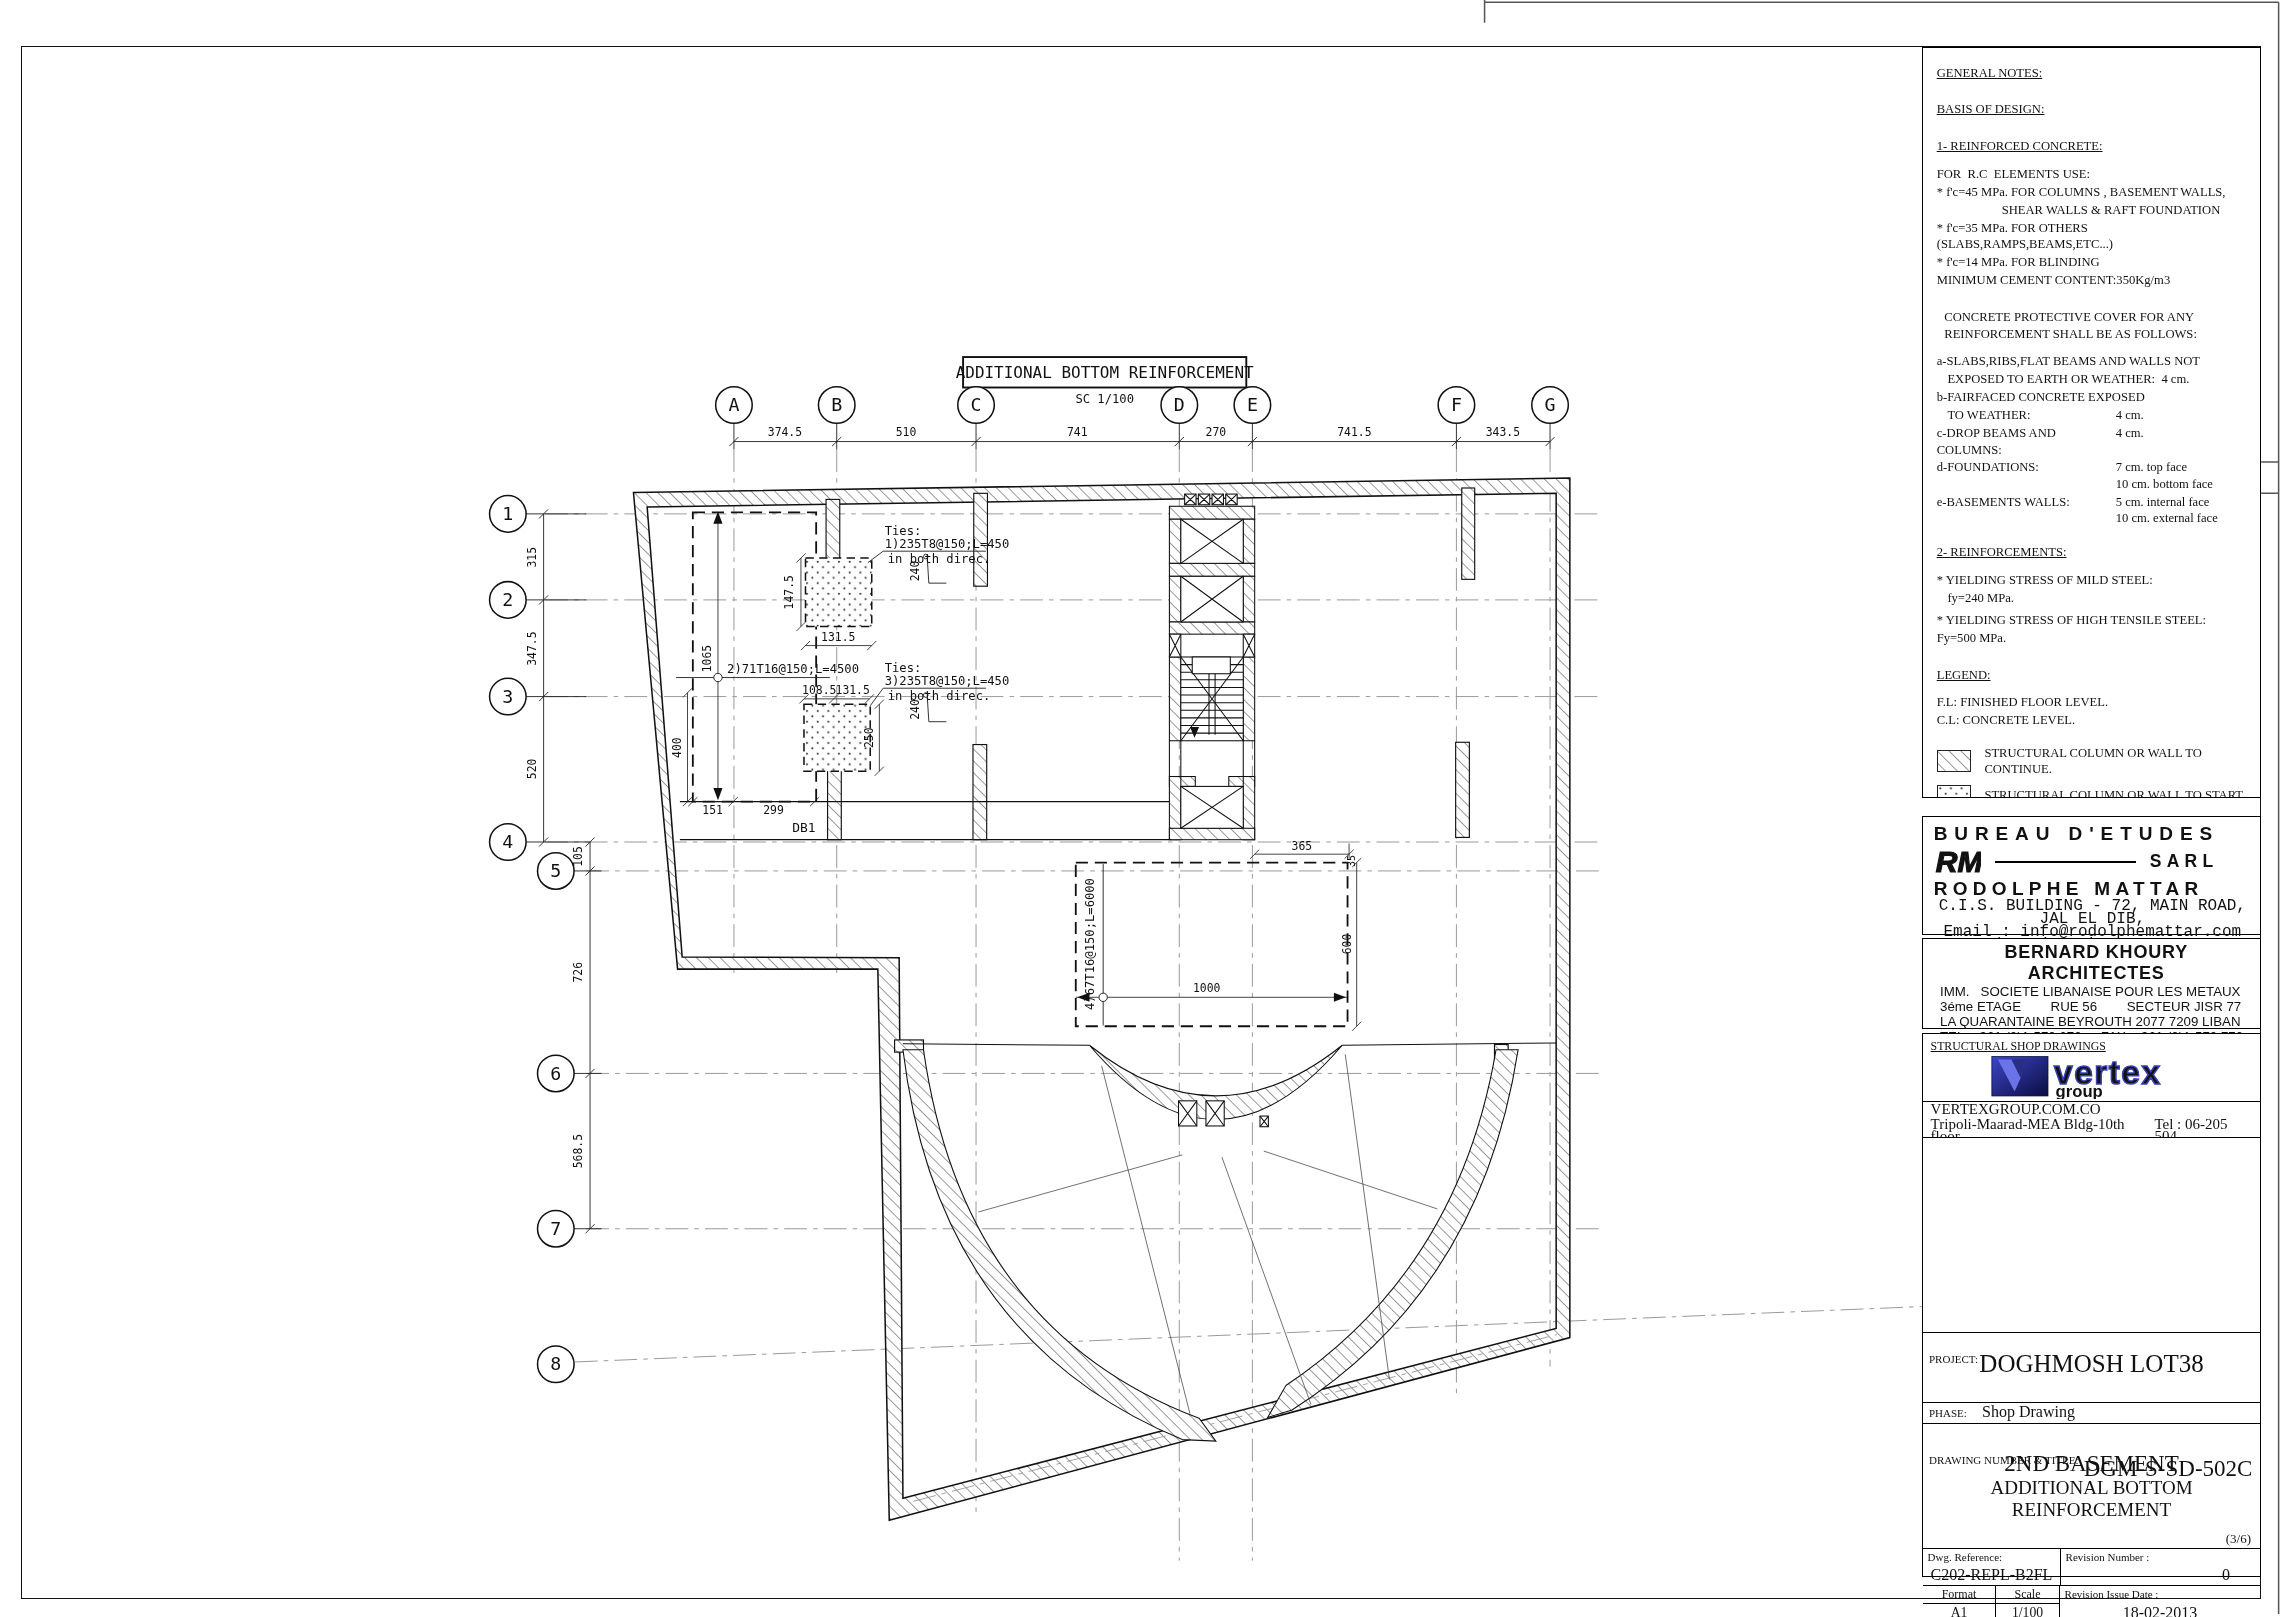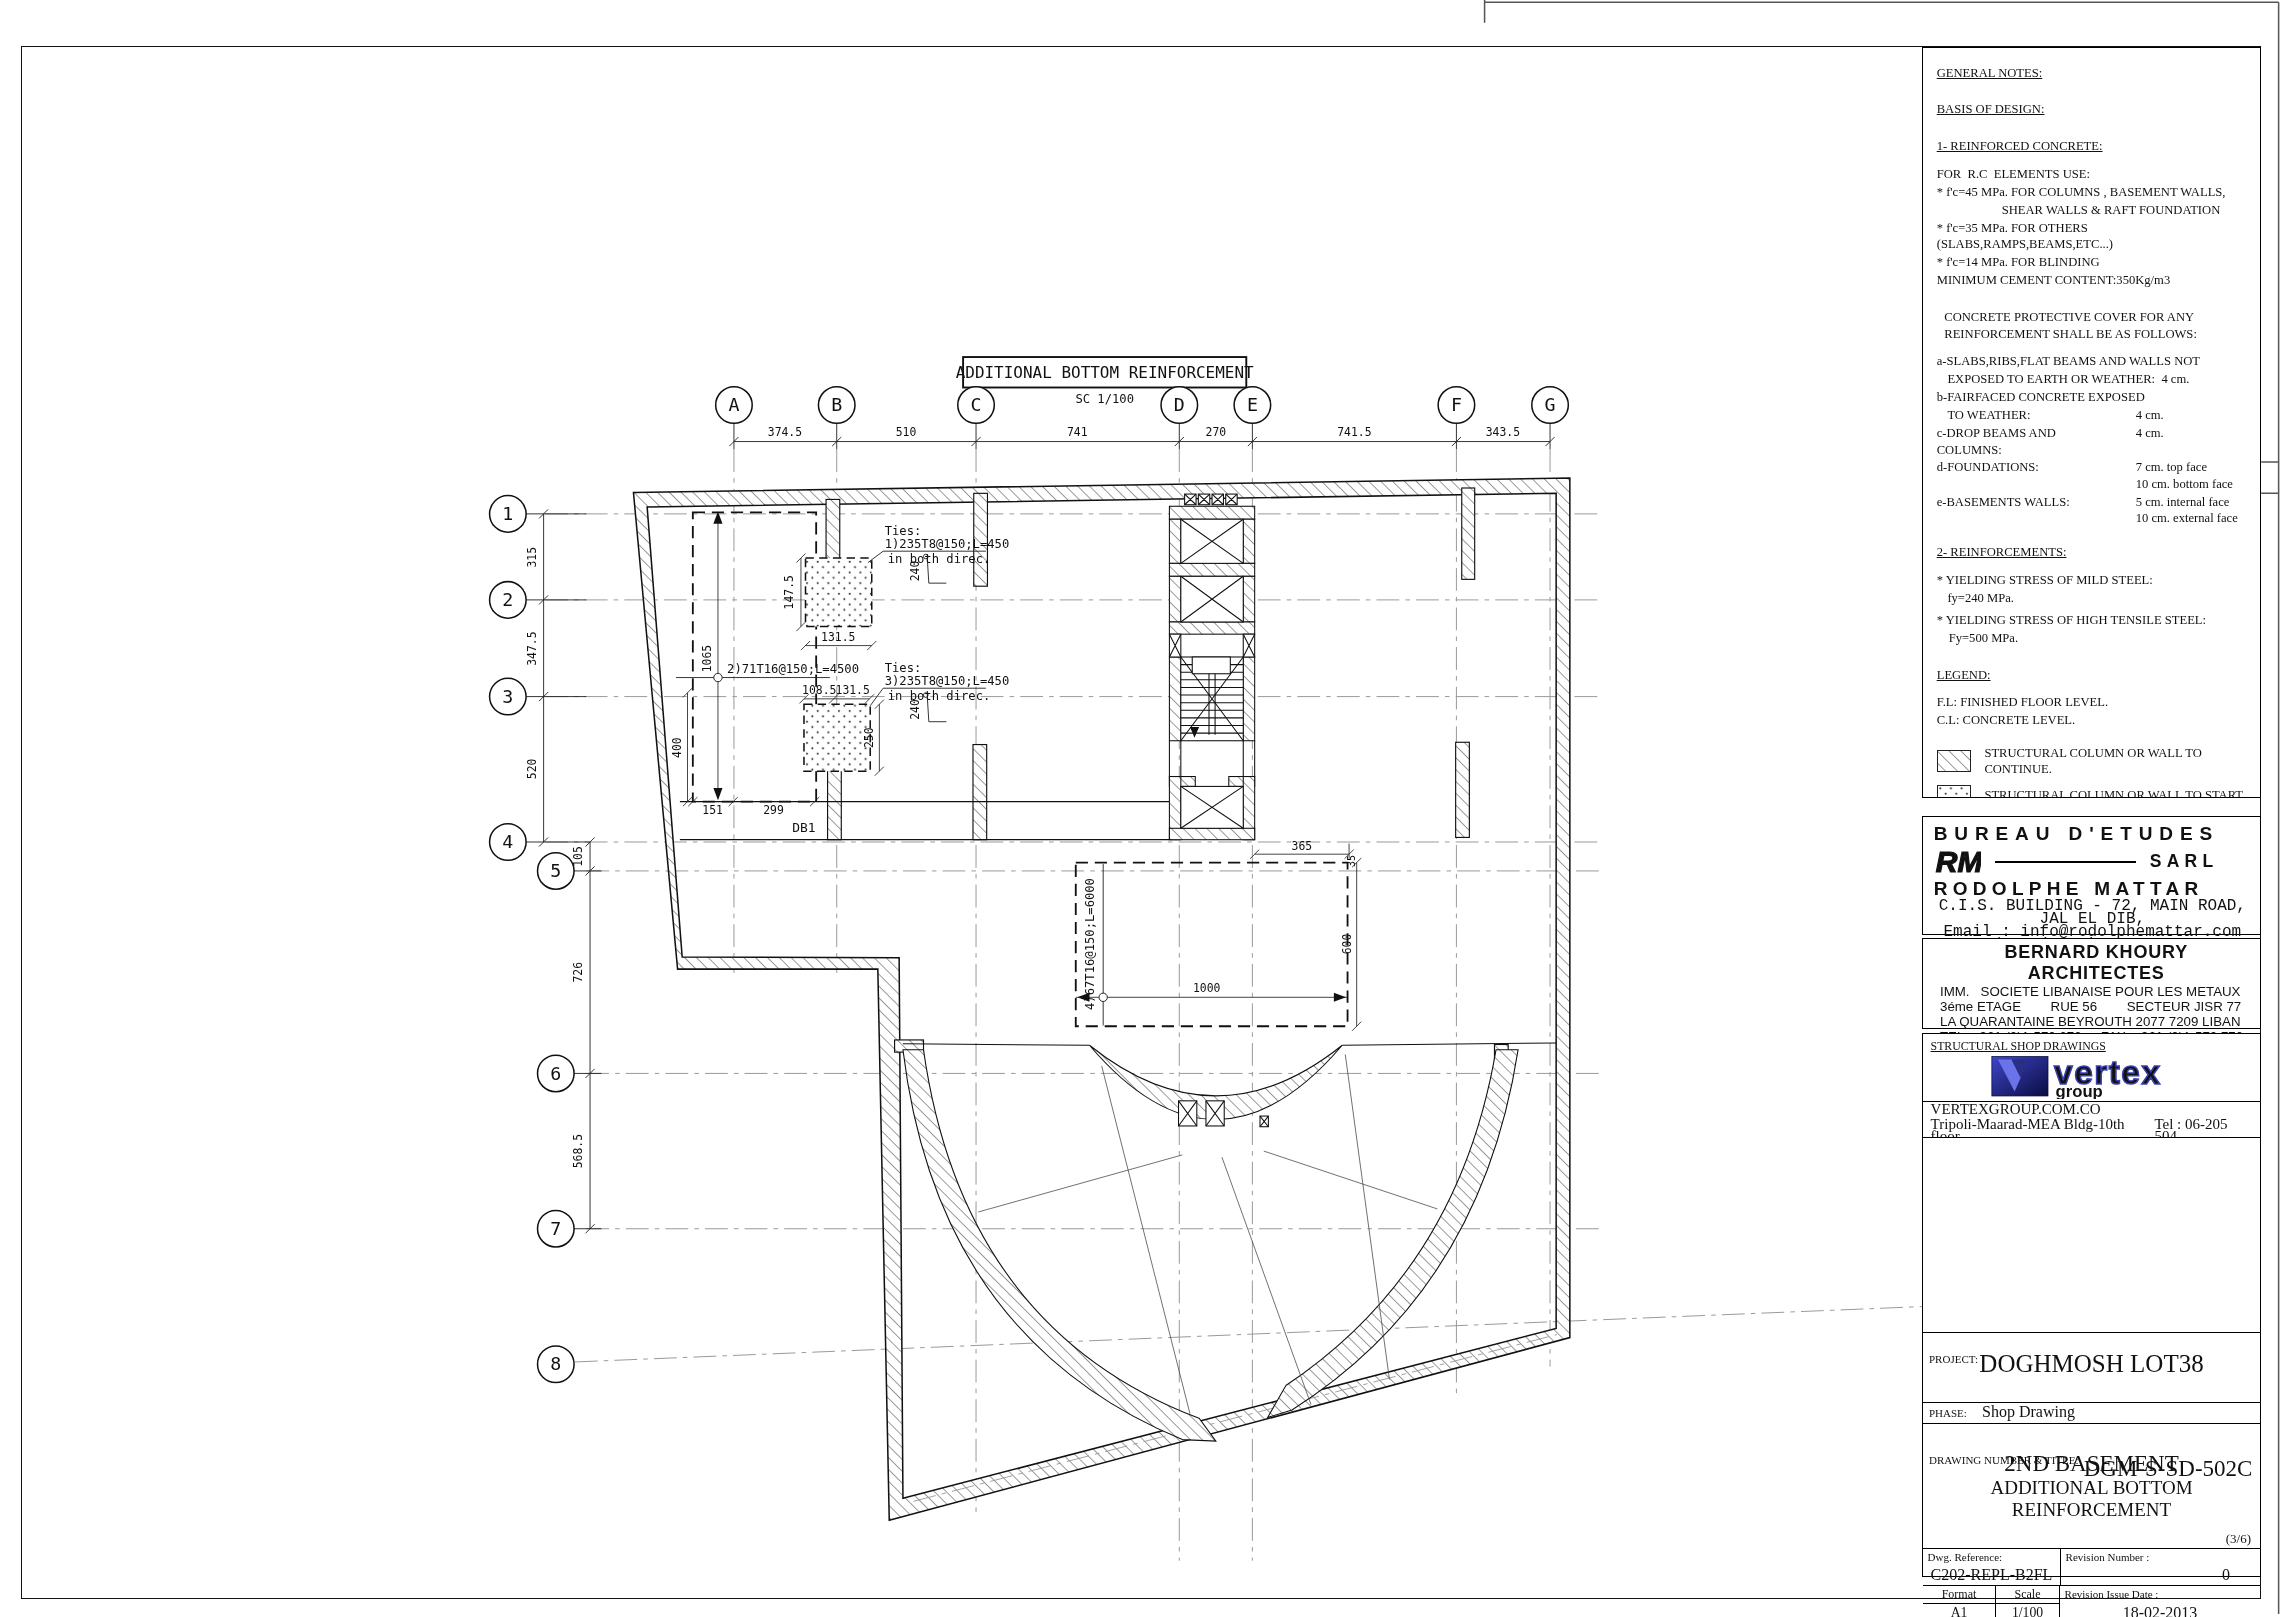--- a/index.html
+++ b/index.html
@@ -9,21 +9,21 @@
   .tb{position:absolute;left:1922px;width:339px;border:1.5px solid #000;box-sizing:border-box;background:#fff;}
   .keep{white-space:pre-wrap;}
   
   .notes{top:47px;height:751px;padding:17px 10.7px 0 13.7px;font-family:"Liberation Serif",serif;
          font-size:12.6px;line-height:16.4px;overflow:hidden;}
   .nt{text-decoration:underline;margin-bottom:20px;}
   .nt2{text-decoration:underline;margin:17px 0 12px 0;}
   .nl{margin:1.5px 0;}
   .ind{margin-left:65px;}
   .gap{height:17px;}
-  .nr{display:grid;grid-template-columns:179px 1fr;margin:1.5px 0;gap:20px;}
+  .nr{display:grid;grid-template-columns:179px 1fr;margin:1.5px 0;}
   .nr .v{text-align:left;}
   
   .lg-title{text-decoration:underline;margin:20px 0 10.7px 0;}
   .lg-item{display:flex;align-items:center;gap:13.7px;margin:6.9px 0;}
   .lg-sw{flex:0 0 auto;border:0.8px solid #222;width:32px;height:20px;}
   
   .bureau{top:816px;height:119px;padding:6px 9px 0 10.7px;}
   .b1{font-weight:bold;font-size:19px;letter-spacing:6.9px;}
   .brow{display:flex;align-items:center;gap:14px;margin:1.5px 0;}
   .bline{flex:0 0 141px;border-top:2.7px solid #000;}
@@ -429,21 +429,21 @@
       </div>
     <div class="nr">
         <span>e-BASEMENTS WALLS:</span>
       <span class="v"><span>5 cm. internal face</span><br>
       <span>10 cm. external face</span></span>
       </div>
     <div class="nt2">2- REINFORCEMENTS:</div>
     <div class="nl">* YIELDING STRESS OF MILD STEEL:</div>
     <div class="nl" style="margin-left:10.7px">fy=240 MPa.</div>
     <div class="nl" style="margin-top:6px">* YIELDING STRESS OF HIGH TENSILE STEEL:</div>
-    <div class="nl" style="margin-left:12px">Fy=500 MPa.</div>
+    <div class="nl" style="">Fy=500 MPa.</div>
 
     <div class="lg-title">LEGEND:</div>
     <div class="nl">F.L: FINISHED FLOOR LEVEL.</div>
     <div class="nl" style="margin-bottom:17px">C.L: CONCRETE LEVEL.</div>
     <div class="lg-item">
       <svg class="lg-sw" width="32" height="20" viewBox="0 0 42 26">
           <rect width="42" height="26" fill="url(#p-hatch)"></rect>
         </svg>
       <span>STRUCTURAL COLUMN OR WALL TO CONTINUE.</span>
       </div>

